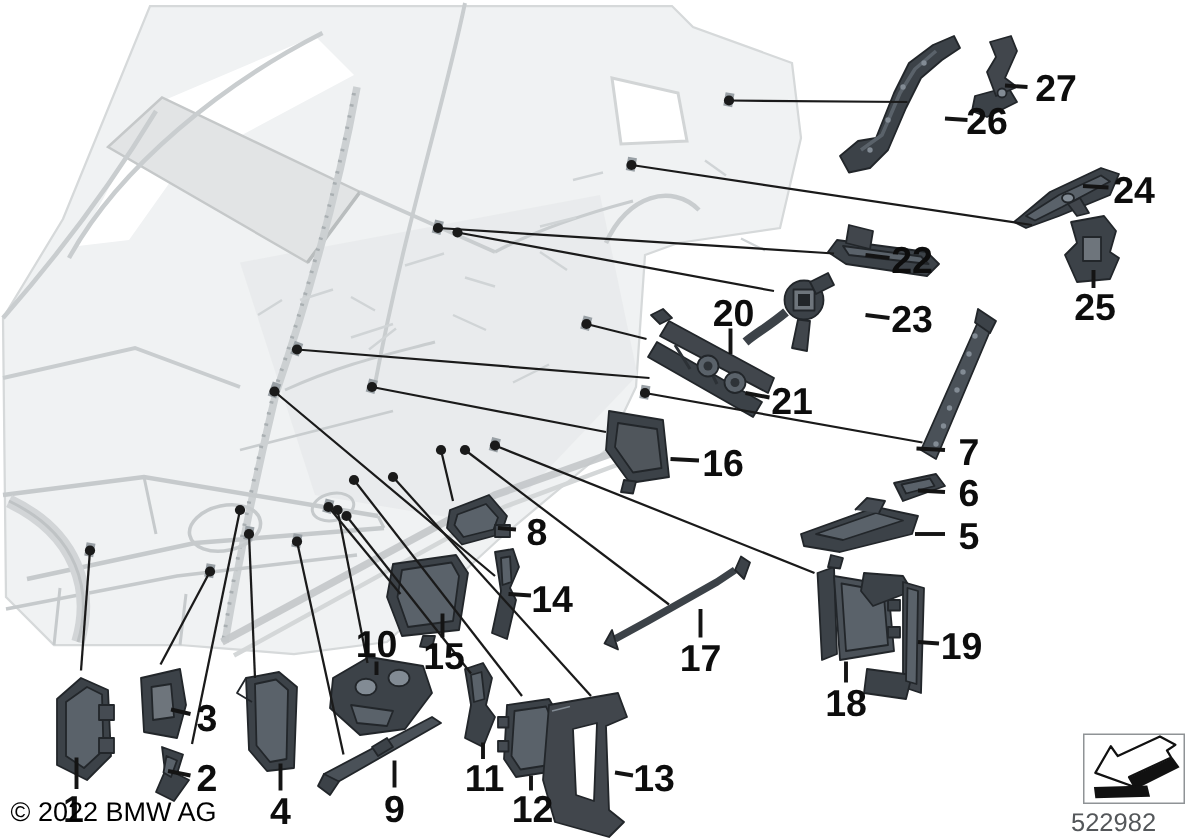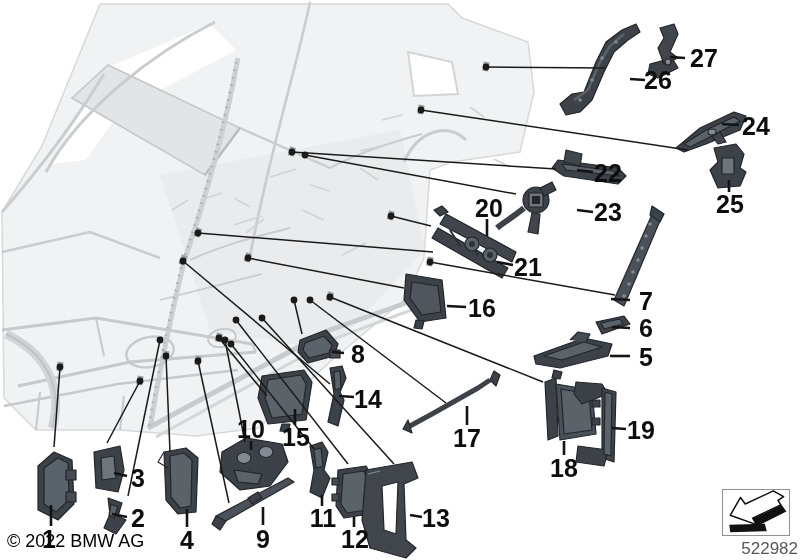--- a/index.html
+++ b/index.html
@@ -4,21 +4,21 @@
 <style>
   html,body{margin:0;padding:0;background:#ffffff;}
   body{width:800px;height:560px;position:relative;overflow:hidden;
        font-family:"Liberation Sans", sans-serif;}
   .stage{position:absolute;inset:0;}
   svg text{user-select:none;}
   .copyright{position:absolute;left:7px;top:531px;font-size:18px;font-weight:400;
              color:#000;letter-spacing:0px;}
   .ref-box{position:absolute;left:722px;top:489px;width:68px;height:47px;
            border:1.5px solid #8f9396;background:#fff;box-sizing:border-box;}
-  .ref-number{position:absolute;left:714px;top:539px;width:84px;text-align:right;
+  .ref-number{position:absolute;left:714px;top:539px;width:84px;text-align:left;
               font-size:17px;color:#54575a;}
 </style>
 </head>
 <body>
 
 <div class="stage">
 <svg width="800" height="560" viewBox="0 0 800 560">
 
   <g>
     <path d="M100,4 L448,4 L462,18 L528,42 L534,92 L520,152 L452,162 L430,170 L424,258 L404,300 L332,360 L258,428 L196,436 L120,430 L36,430 L4,398 L2,212 L42,146 Z" fill="#f0f2f3" stroke="#d6d9da" stroke-width="1.5"></path>

